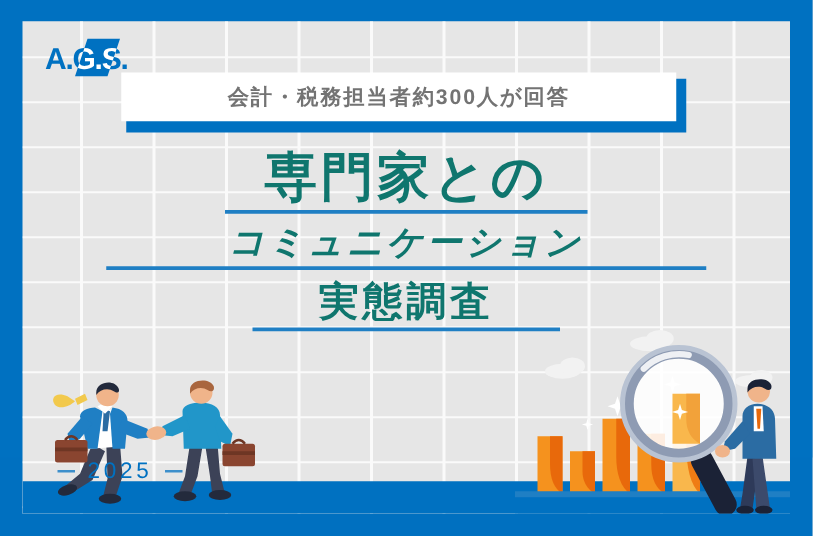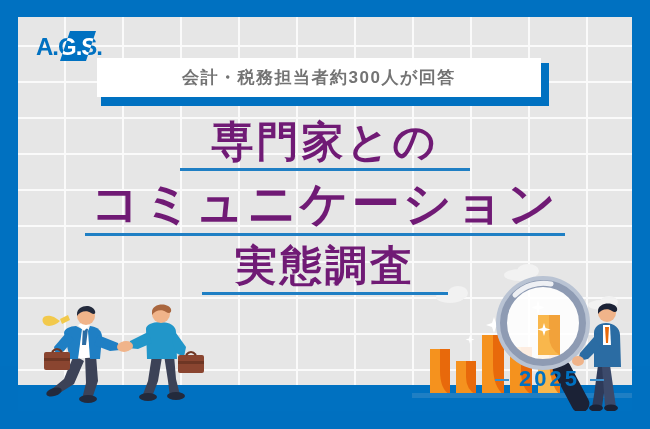--- a/index.html
+++ b/index.html
@@ -79,49 +79,49 @@
 
   
   #headline {
     position: absolute;
     left: 18px; top: 104px;
     width: 578px;
     text-align: center;
   }
   .hl-line {
     display: block;
-    color: #701a75;
+    color: #0f766e;
     font-weight: bold;
     line-height: 1.0;
     letter-spacing: 3px;
     white-space: nowrap;
     text-align: center;
   }
   .hl-underline {
     display: block;
     height: 3px;
     background: #1f7fc4;
     margin: 5px auto 9px auto;
   }
   #hl1 { font-size: 42px; }
   #ul1 { width: 290px; }
-  #hl2 { font-size: 48px; }
+  #hl2 { font-size: 28px; font-style: italic; }
   #ul2 { width: 480px; }
-  #hl3 { font-size: 42px; }
+  #hl3 { font-size: 32px; }
   #ul3 { width: 246px; }
 
   
   #year {
     position: absolute;
     left: 18px; top: 349px;
     width: 578px;
-    text-align: right;
+    text-align: left;
     color: #0071c1;
-    font-size: 22px;
-    font-weight: bold;
+    font-size: 18px;
+    font-weight: normal;
     letter-spacing: 3px;
   }
   #year .dash {
     display: inline-block;
     width: 14px; height: 2px;
     background: #3d8fcb;
     vertical-align: middle;
     margin: 0 10px;
   }
 

